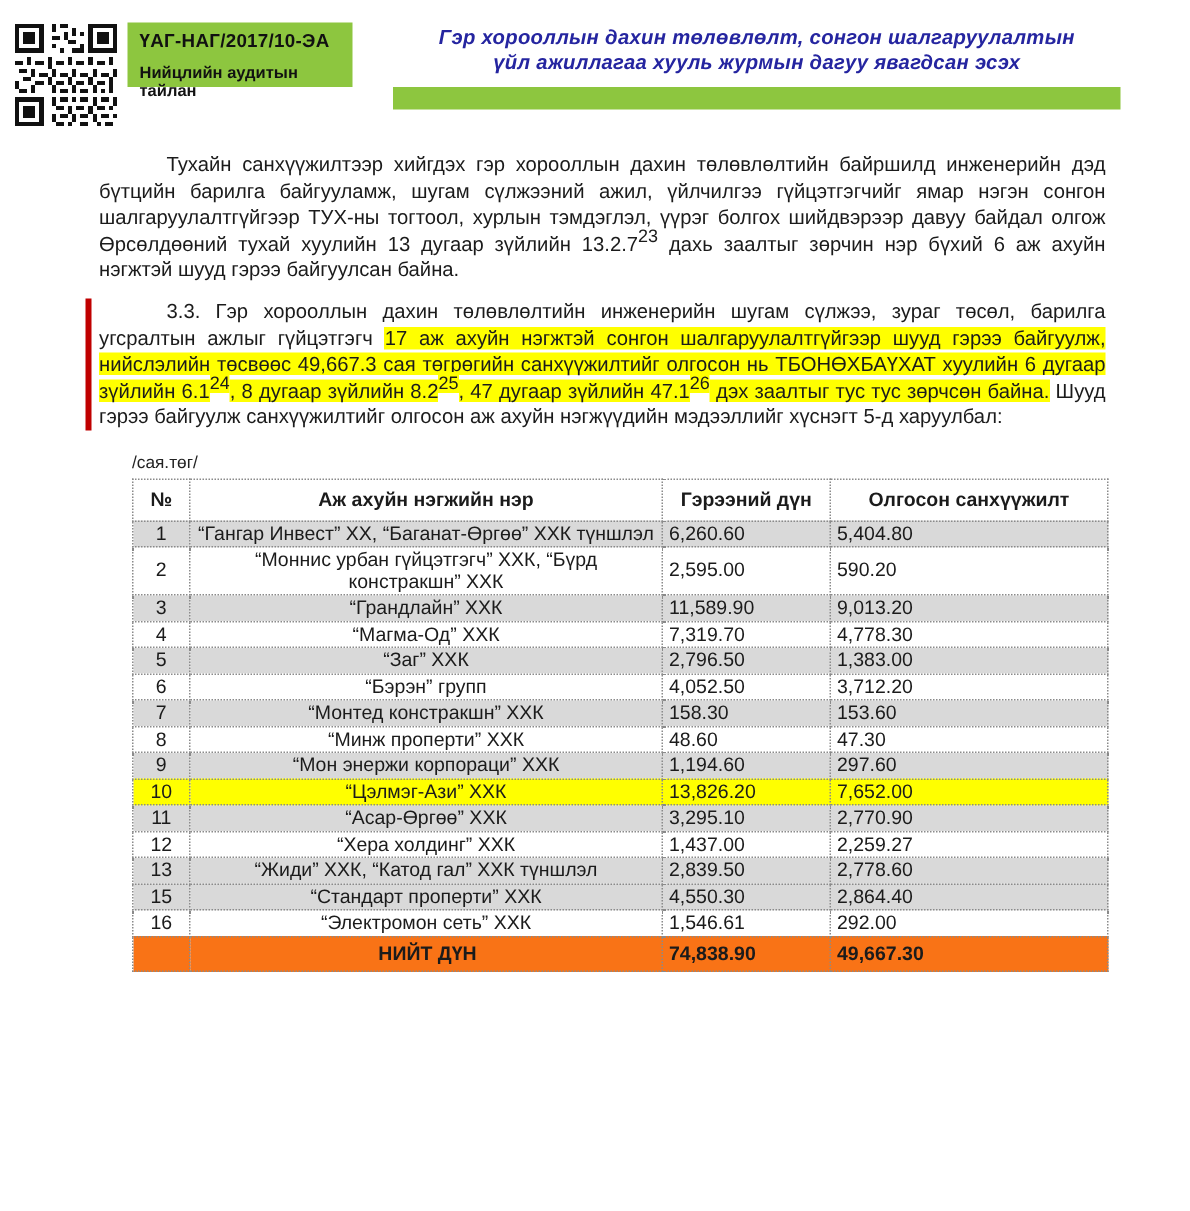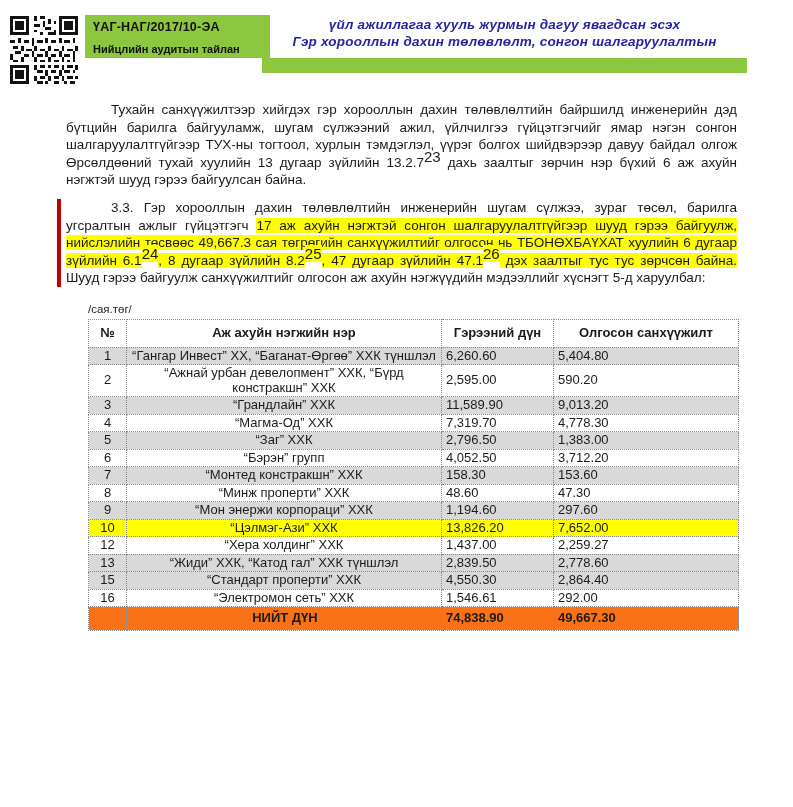--- a/index.html
+++ b/index.html
@@ -7,21 +7,21 @@
     position:relative;
     width:793px;height:807px;
     background:#ffffff;
     font-family:"Liberation Sans",sans-serif;
     color:#1b1b1b;
     overflow:hidden;
   }
   
   .qr{position:absolute;left:10px;top:16px;width:68px;height:68px;}
   .doc-id-box{
-    position:absolute;left:85px;top:15px;width:185px;height:43px;
+    position:absolute;left:85px;top:15px;width:150px;height:43px;
     background:var(--green);box-sizing:border-box;padding:5px 8px 4px 8px;
   }
   .doc-number{font-size:12.5px;font-weight:bold;color:#111;letter-spacing:.2px;}
   .doc-type{font-size:11px;font-weight:bold;color:#111;margin-top:9px;}
   .title-wrap{position:absolute;left:262px;top:16px;width:485px;}
   .doc-title{
     text-align:center;font-size:13.5px;font-weight:bold;font-style:italic;
     color:var(--blue);line-height:17px;letter-spacing:.2px;
   }
   .green-bar{width:100%;height:15px;background:var(--green);margin-top:8px;}
@@ -30,21 +30,21 @@
     margin:0 56px 0 66px;
     font-size:13.5px;line-height:17.6px;text-align:justify;
   }
   .para{text-indent:45px;}
   .p1{position:absolute;top:101px;left:0;right:0;}
   .p2-wrap{
     position:absolute;top:199px;left:57px;right:56px;
     border-left:4px solid var(--red);padding-left:5px;
   }
   .p2-wrap .para{margin:0;}
-  sup{font-size:15px;line-height:0;}
+  sup{font-size:12px;line-height:0;}
   .hl{background:var(--yellow);}
   
   .unit-label{
     position:absolute;top:303px;left:88px;width:652px;
     text-align:left;font-size:11.5px;color:#222;
   }
   table.fund{
     position:absolute;top:319px;left:88px;width:650px;
     border-collapse:collapse;table-layout:fixed;
     font-size:13px;
@@ -92,22 +92,22 @@
     </svg>
   </div>
 
   <div class="doc-id-box">
     <div class="doc-number">ҮАГ-НАГ/2017/10-ЭА</div>
     <div class="doc-type">Нийцлийн аудитын тайлан</div>
   </div>
 
   <div class="title-wrap">
     <div class="doc-title">
+      <div>Гэр хорооллын дахин төлөвлөлт, сонгон шалгаруулалтын</div>
       <div>үйл ажиллагаа хууль журмын дагуу явагдсан эсэх</div>
-      <div>Гэр хорооллын дахин төлөвлөлт, сонгон шалгаруулалтын</div>
     </div>
     <div class="green-bar"></div>
   </div>
 
   <p class="para p1"><span>Тухайн санхүүжилтээр хийгдэх гэр хорооллын дахин төлөвлөлтийн байршилд инженерийн дэд бүтцийн барилга байгууламж, шугам сүлжээний ажил, үйлчилгээ гүйцэтгэгчийг ямар нэгэн сонгон шалгаруулалтгүйгээр ТУХ-ны тогтоол, хурлын тэмдэглэл, үүрэг болгох шийдвэрээр давуу байдал олгож Өрсөлдөөний тухай хуулийн 13 дугаар зүйлийн 13.2.7</span><sup>23</sup><span> дахь заалтыг зөрчин нэр бүхий 6 аж ахуйн нэгжтэй шууд гэрээ байгуулсан байна.</span></p>
 
   <div class="p2-wrap">
     <p class="para"><span>3.3. Гэр хорооллын дахин төлөвлөлтийн инженерийн шугам сүлжээ, зураг төсөл, барилга угсралтын ажлыг гүйцэтгэгч </span><span class="hl">17 аж ахуйн нэгжтэй сонгон шалгаруулалтгүйгээр шууд гэрээ байгуулж, нийслэлийн төсвөөс 49,667.3 сая төгрөгийн санхүүжилтийг олгосон нь ТБОНӨХБАҮХАТ хуулийн 6 дугаар зүйлийн 6.1</span><sup class="hl">24</sup><span class="hl">, 8 дугаар зүйлийн 8.2</span><sup class="hl">25</sup><span class="hl">, 47 дугаар зүйлийн 47.1</span><sup class="hl">26</sup><span class="hl"> дэх заалтыг тус тус зөрчсөн байна.</span><span> Шууд гэрээ байгуулж санхүүжилтийг олгосон аж ахуйн нэгжүүдийн мэдээллийг хүснэгт 5-д харуулбал:</span></p>
   </div>
 
@@ -130,21 +130,21 @@
     </thead>
     <tbody>
         <tr class="row-gray">
           <td class="cell-no">1</td>
           <td class="cell-name">“Гангар Инвест” ХХ, “Баганат-Өргөө” ХХК түншлэл</td>
           <td class="cell-amt">6,260.60</td>
           <td class="cell-amt2">5,404.80</td>
         </tr>
         <tr class="row-white">
           <td class="cell-no">2</td>
-          <td class="cell-name">“Ажнай урбан девелопмент” ХХК, “Бүрд констракшн” ХХК</td>
+          <td class="cell-name">“Моннис урбан гүйцэтгэгч” ХХК, “Бүрд констракшн” ХХК</td>
           <td class="cell-amt">2,595.00</td>
           <td class="cell-amt2">590.20</td>
         </tr>
         <tr class="row-gray">
           <td class="cell-no">3</td>
           <td class="cell-name">“Грандлайн” ХХК</td>
           <td class="cell-amt">11,589.90</td>
           <td class="cell-amt2">9,013.20</td>
         </tr>
         <tr class="row-white">
@@ -181,20 +181,26 @@
           <td class="cell-no">9</td>
           <td class="cell-name">“Мон энержи корпораци” ХХК</td>
           <td class="cell-amt">1,194.60</td>
           <td class="cell-amt2">297.60</td>
         </tr>
         <tr class="row-yellow">
           <td class="cell-no">10</td>
           <td class="cell-name">“Цэлмэг-Ази” ХХК</td>
           <td class="cell-amt">13,826.20</td>
           <td class="cell-amt2">7,652.00</td>
+        </tr>
+        <tr class="row-gray">
+          <td class="cell-no">11</td>
+          <td class="cell-name">“Асар-Өргөө” ХХК</td>
+          <td class="cell-amt">3,295.10</td>
+          <td class="cell-amt2">2,770.90</td>
         </tr>
         <tr class="row-white">
           <td class="cell-no">12</td>
           <td class="cell-name">“Хера холдинг” ХХК</td>
           <td class="cell-amt">1,437.00</td>
           <td class="cell-amt2">2,259.27</td>
         </tr>
         <tr class="row-gray">
           <td class="cell-no">13</td>
           <td class="cell-name">“Жиди” ХХК, “Катод гал” ХХК түншлэл</td>

